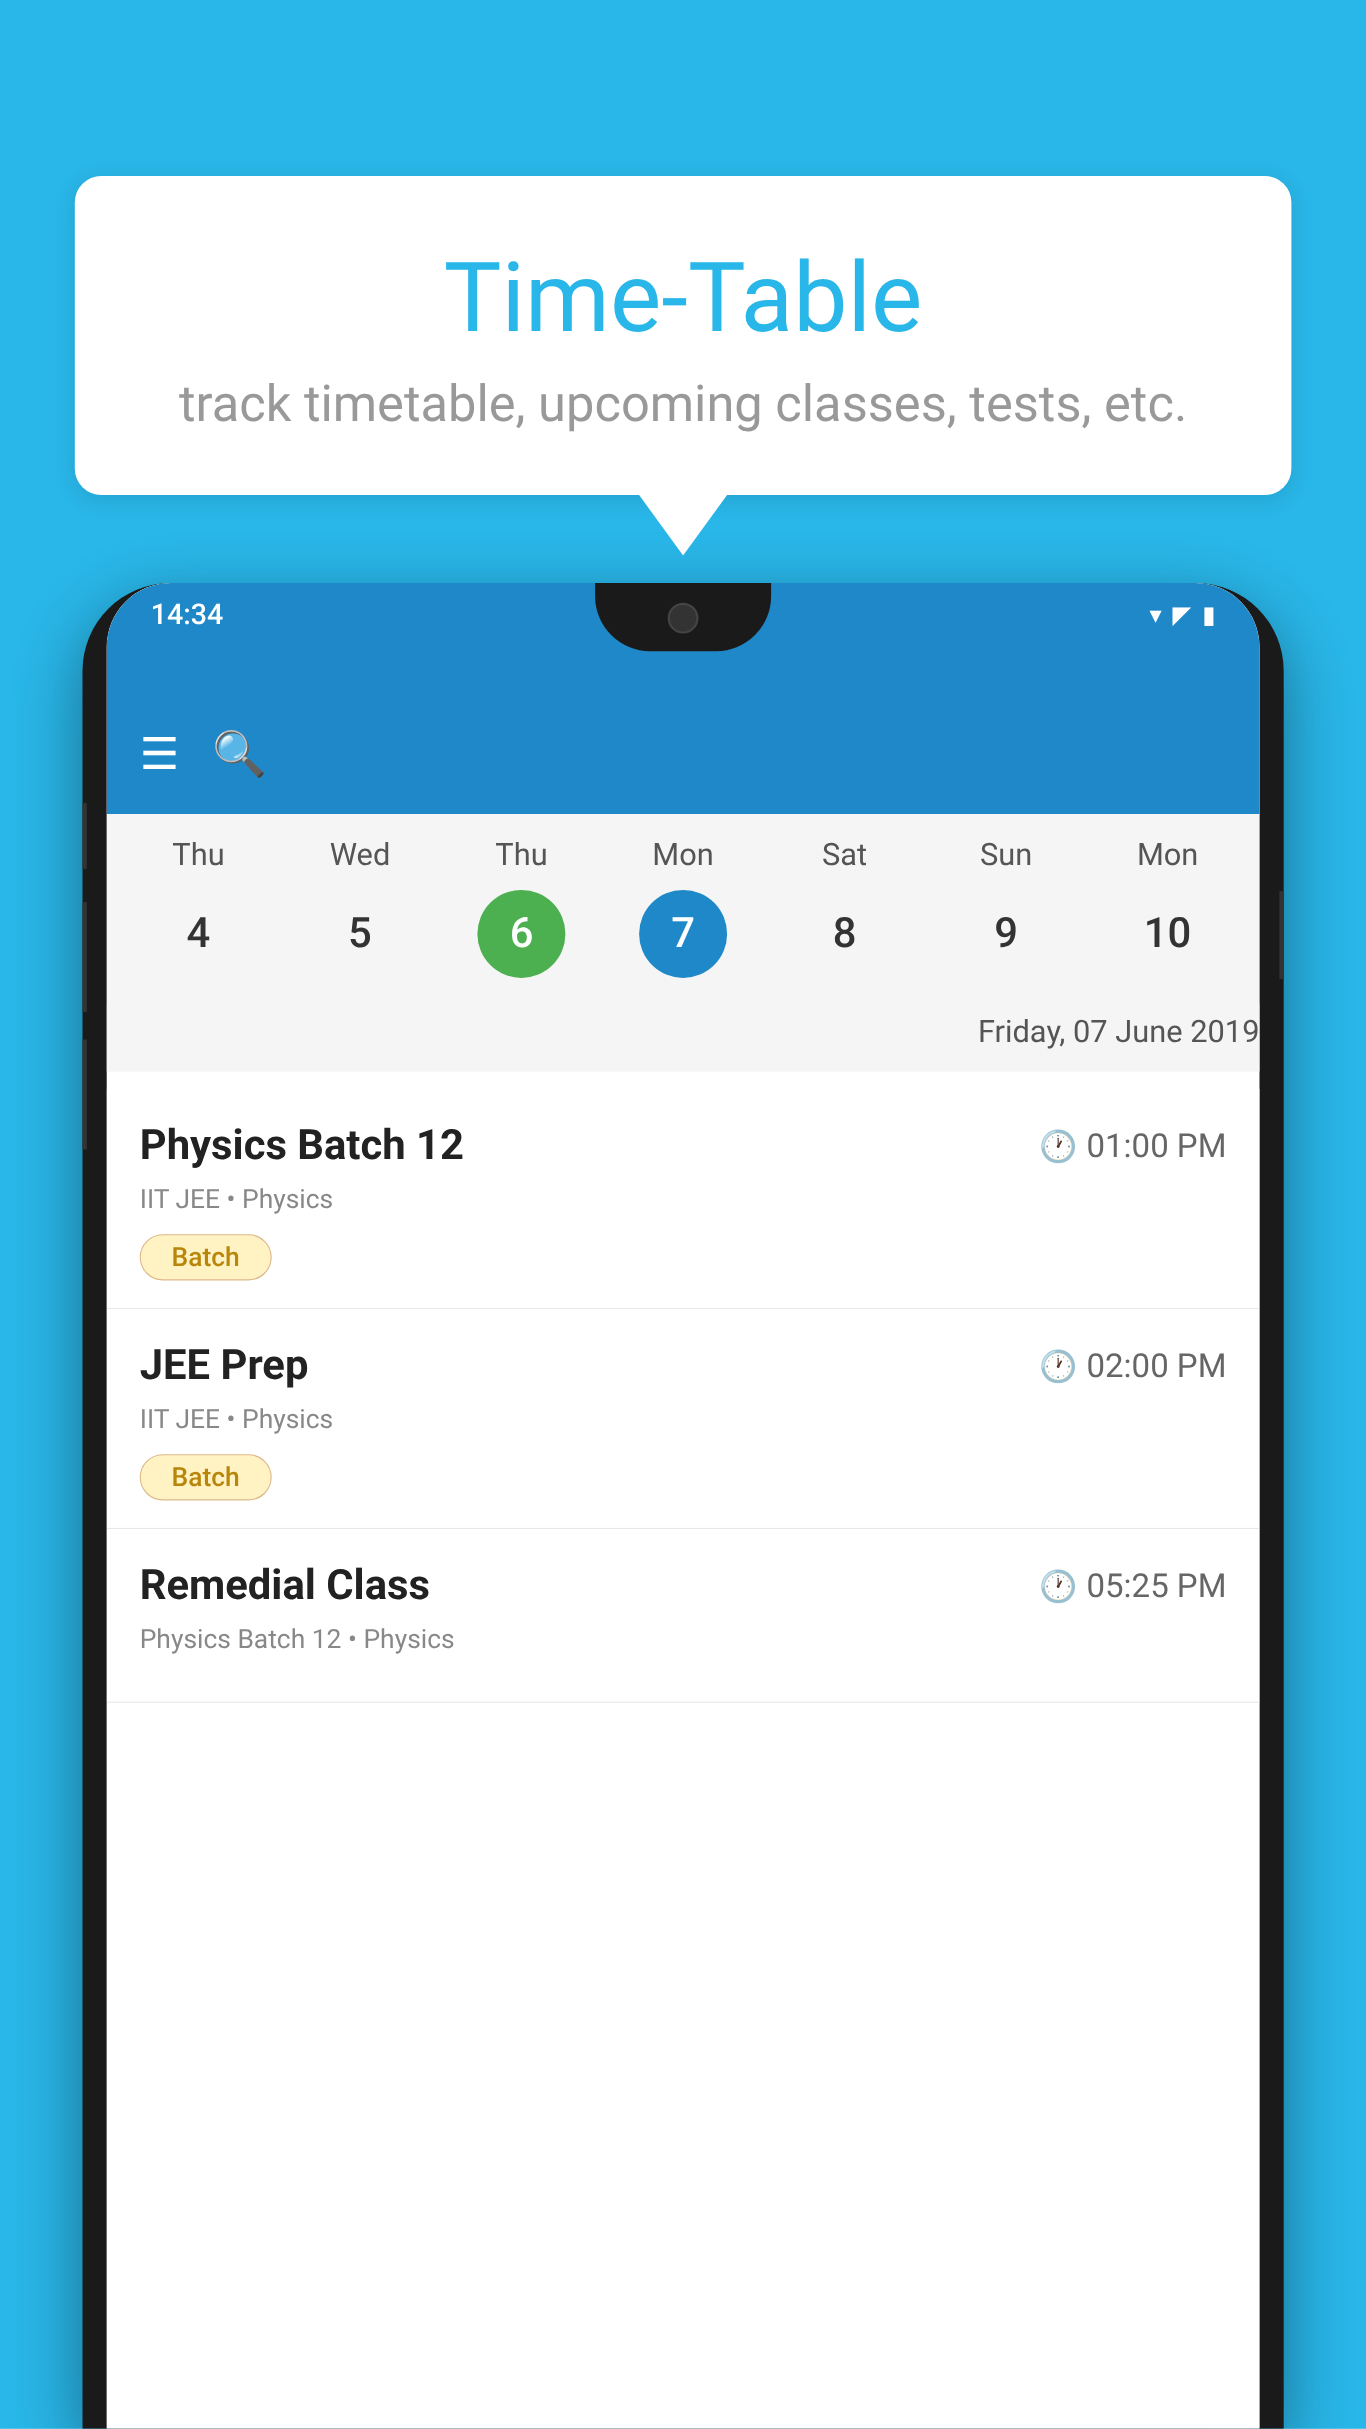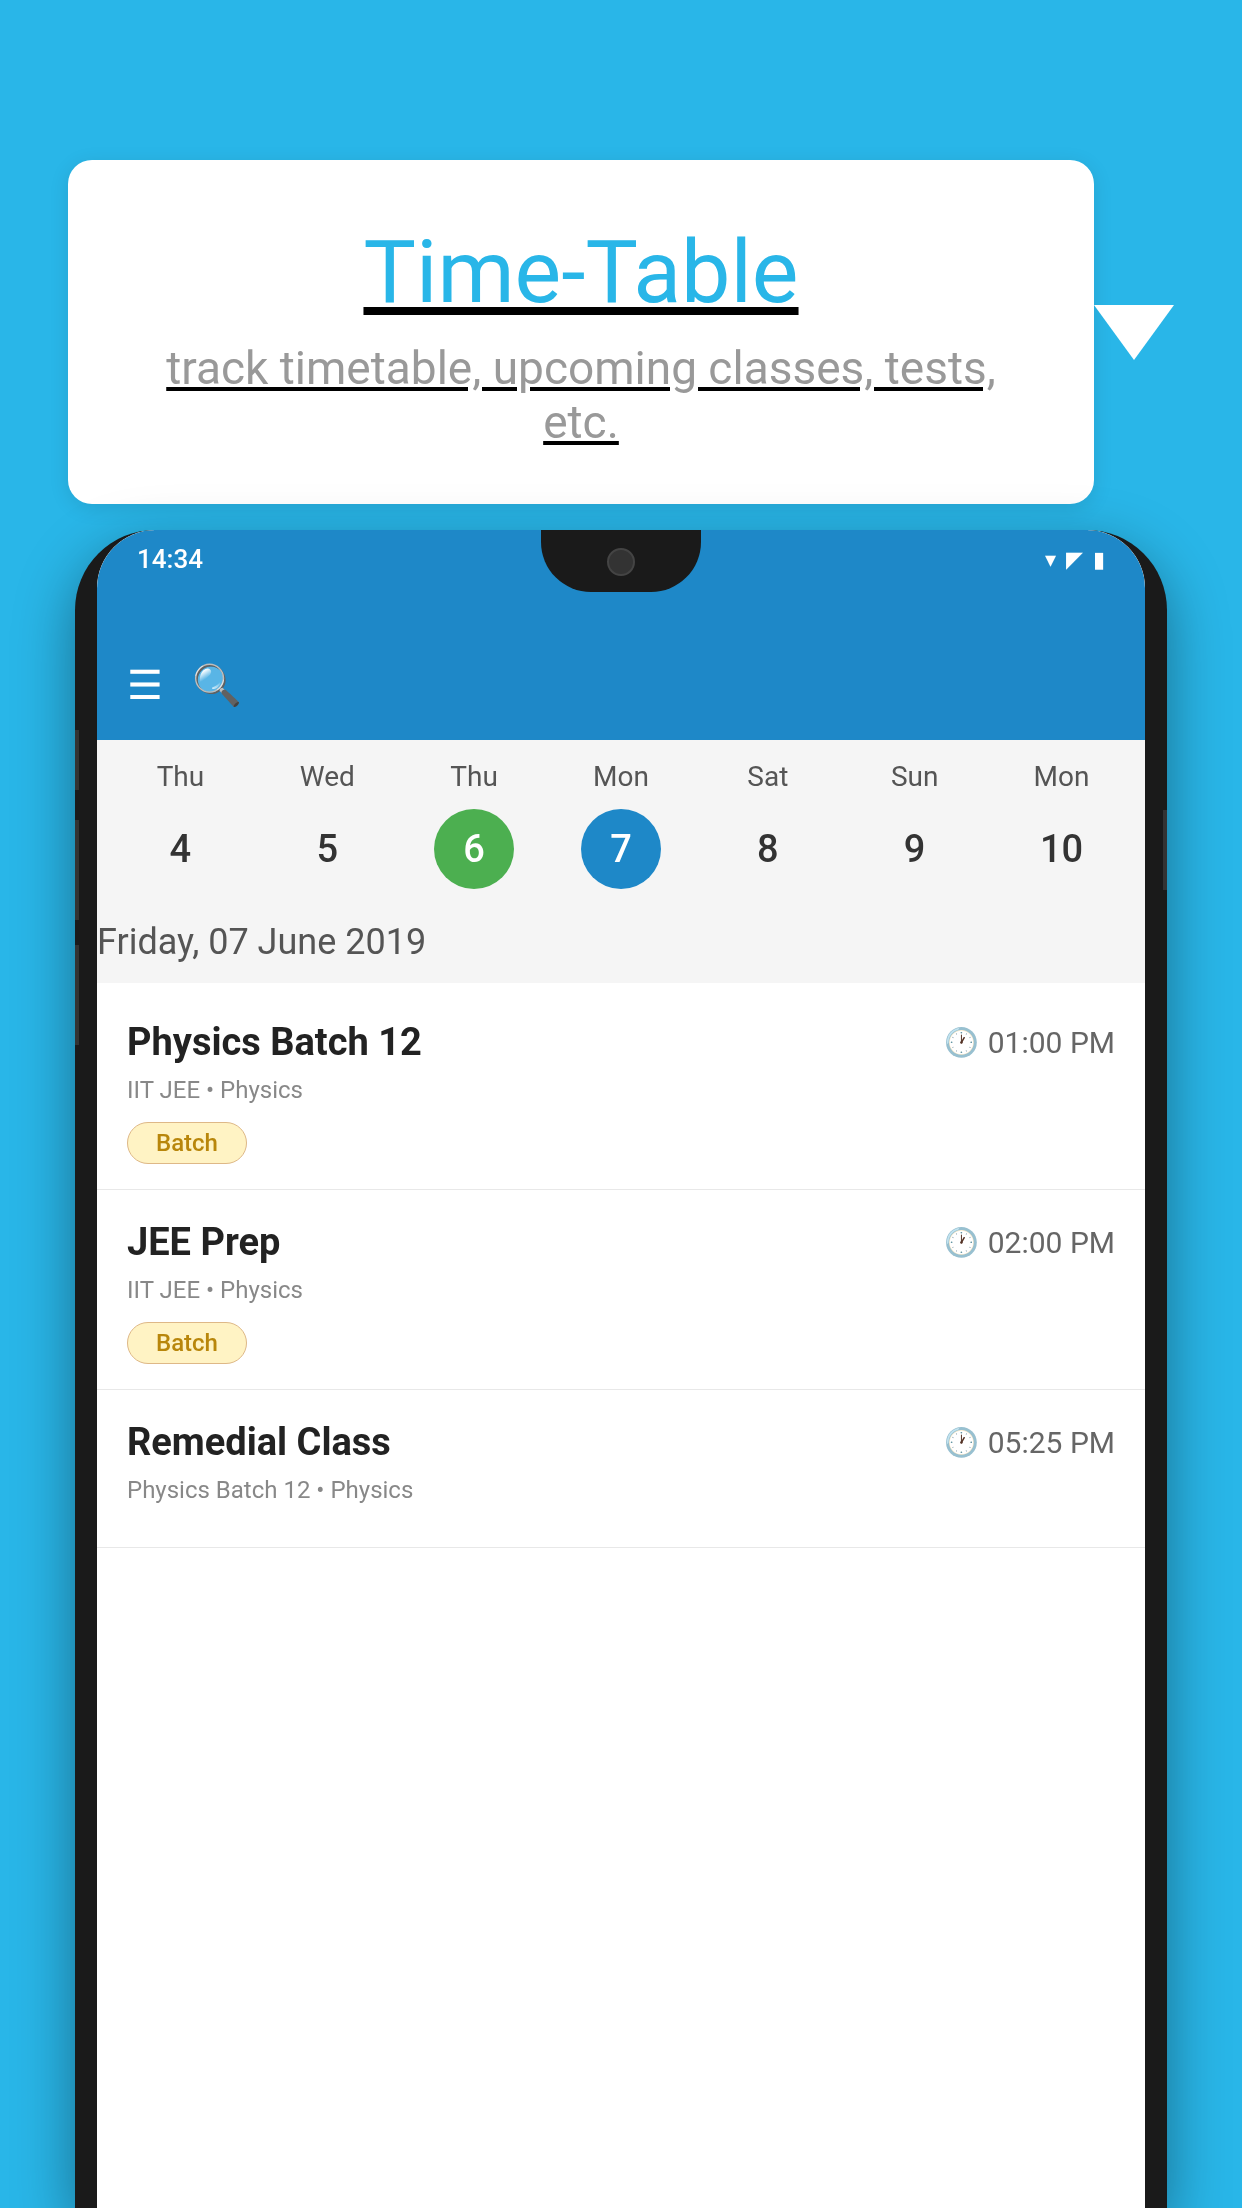--- a/index.html
+++ b/index.html
@@ -14,23 +14,22 @@
       position: relative;
     }
 
     
     .speech-bubble-container {
       position: absolute;
       top: 160px;
       left: 68px;
       right: 68px;
       display: flex;
-      flex-direction: row;
-      align-items: center;
-      text-decoration: underline;
+      flex-direction: column;
+      align-items: center;
     }
 
     .speech-bubble {
       background: white;
       border-radius: 24px;
       padding: 60px 80px 55px;
       text-align: center;
       box-shadow: 0 4px 20px rgba(0,0,0,0.1);
       width: 100%;
     }
@@ -228,22 +227,22 @@
       background: #4CAF50;
       color: white;
     }
 
     .day-number.selected {
       background: #1e88c8;
       color: white;
     }
 
     .selected-date-label {
-      text-align: left;
-      font-size: 36px;
+      text-align: right;
+      font-size: 28px;
       color: #555;
       padding: 8px 0 20px;
       background: #f5f5f5;
     }
 
     
     .schedule-container {
       position: absolute;
       top: 460px;
       left: 0;

